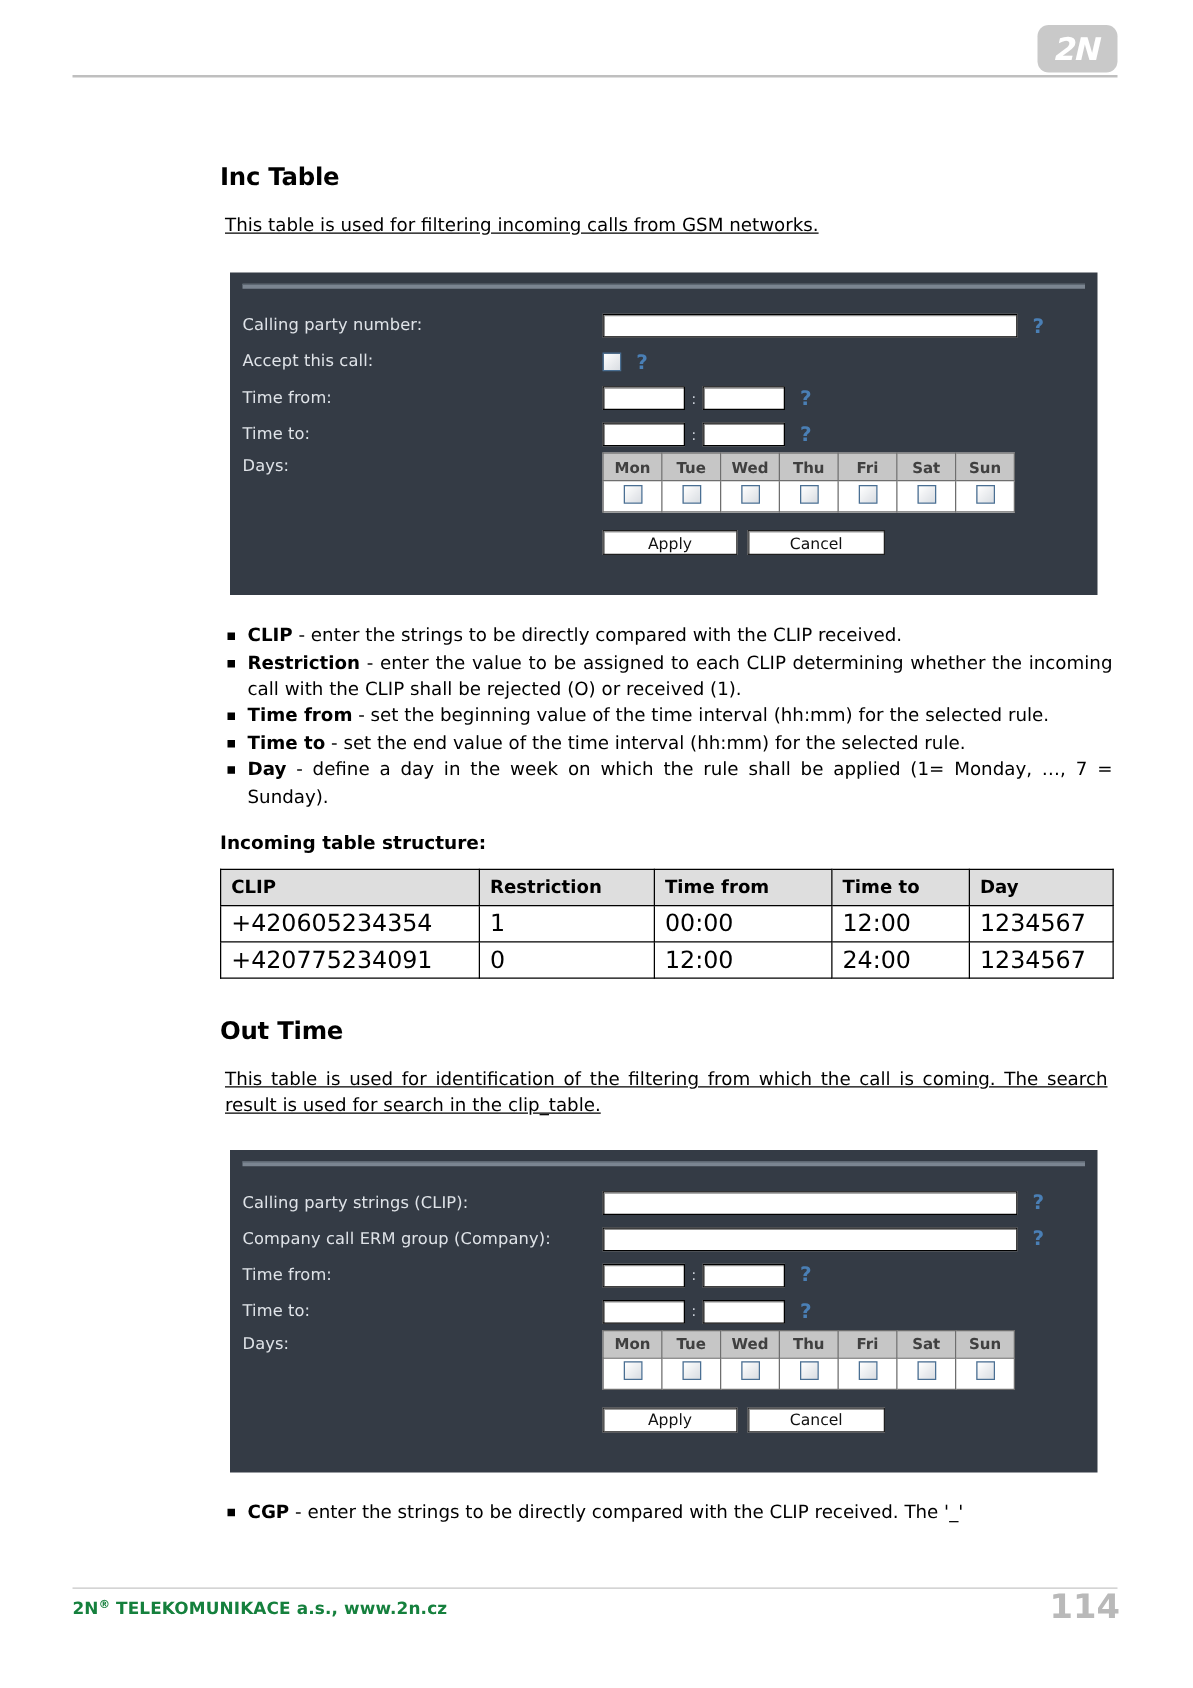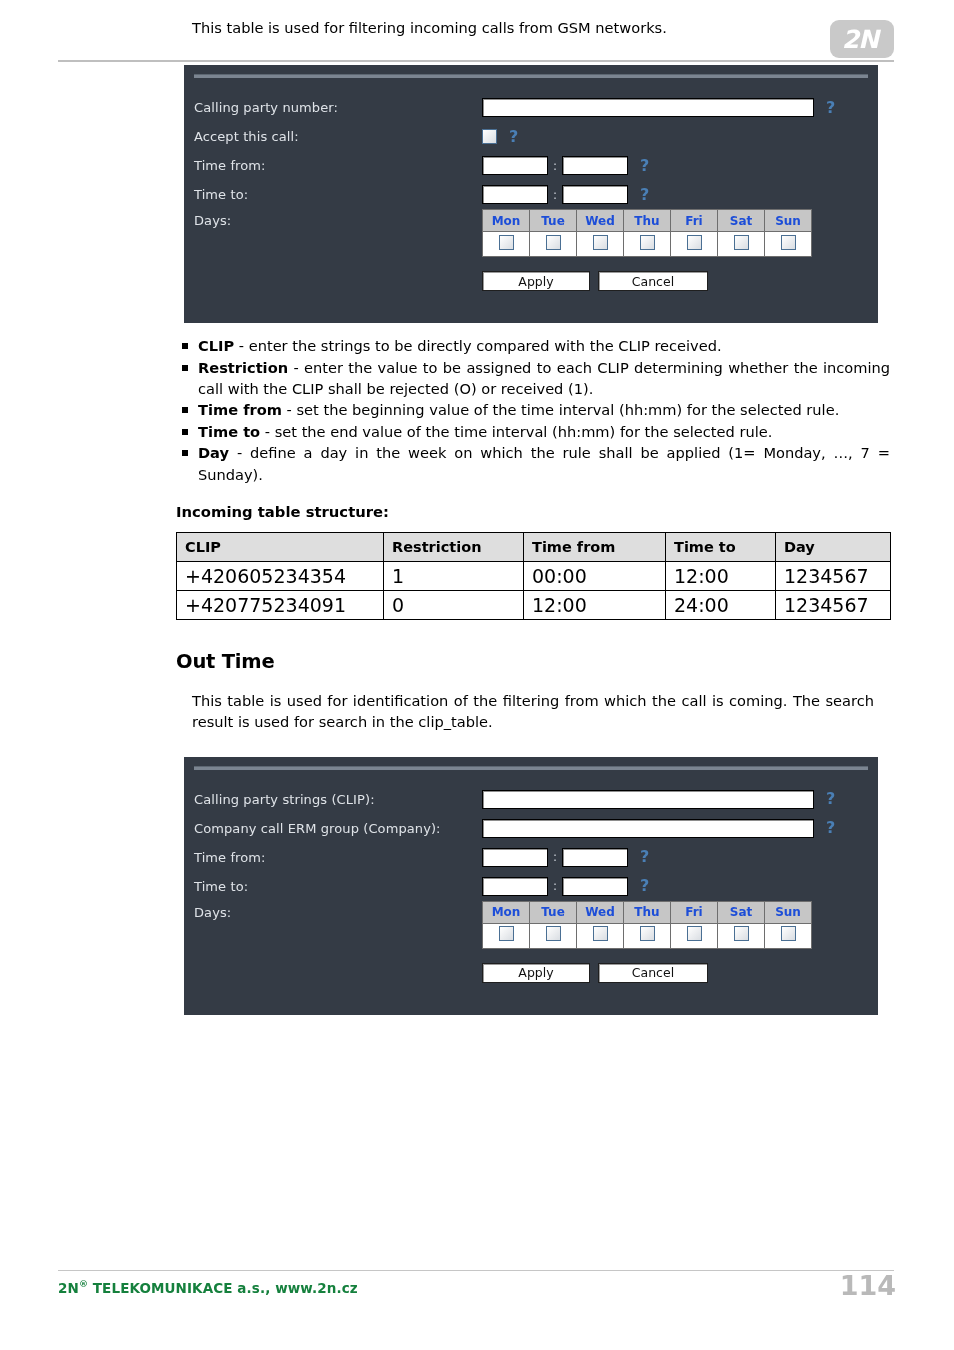--- a/index.html
+++ b/index.html
@@ -65,23 +65,24 @@
   h2.section-title {
     font-size: 19.5px;
     font-weight: bold;
     margin: 0;
     letter-spacing: -0.2px;
     color: #000;
   }
   p.body-text {
     font-size: 14.6px;
     line-height: 1.45;
-    margin: 16px;
+    margin: 4px;
     color: #000;
     text-align: justify;
+    text-decoration: underline;
   }
 
   
   .panel {
     background: #343b45;
     position: relative;
     box-sizing: border-box;
     padding: 0;
   }
   .panel-rule {
@@ -146,21 +147,21 @@
     border-collapse: collapse;
     border: 1px solid #1a1a1a;
     background: #fff;
   }
   .days-table th {
     background: #c6c6c6;
     border: 1px solid #6e6e6e;
     font-size: 12px;
     font-weight: bold;
     font-family: "DejaVu Sans", sans-serif;
-    color: #1d4ed8;
+    color: #404040;
     width: 46px;
     height: 21px;
     text-align: center;
     padding: 0;
   }
   .days-table td {
     border: 1px solid #6e6e6e;
     background: #ffffff;
     height: 24px;
     text-align: center;
@@ -268,20 +269,21 @@
 
 <div class="page-header">
   <div class="logo">
     <span class="logo-text">2N</span>
   </div>
   <div class="header-rule"></div>
 </div>
 
 <div class="content">
 
+  <h2 class="section-title" style="margin-top:130px;">Inc Table</h2>
 
   <p class="body-text" style="margin-top:17px;">This table is used for filtering incoming calls from GSM networks.</p>
 
   <div class="panel" style="margin-top:27px; margin-left:8px; width:694px; height:258px;">
     <div class="panel-rule"></div>
     <div class="panel-body">
 
       <div class="form-row">
         <span class="form-label">Calling party number:</span>
         <input class="txt-input input-wide" type="text" value="" style="">
@@ -337,21 +339,21 @@
       </div>
 
       <div class="btn-row" style="margin-top:14px; padding-left:298px;">
         <div class="btn btn-apply">Apply</div>
         <div class="btn btn-cancel">Cancel</div>
       </div>
 
     </div>
   </div>
 
-  <ul class="bullets" style="margin-top:12px;">
+  <ul class="bullets" style="margin-top:22px;">
     <li>
       <span class="b">CLIP</span><span> - enter the strings to be directly compared with the CLIP received.</span>
     </li>
     <li>
       <span class="b">Restriction</span><span> - enter the value to be assigned to each CLIP determining whether the incoming call with the CLIP shall be rejected (O) or received (1).</span>
     </li>
     <li>
       <span class="b">Time from</span><span> - set the beginning value of the time interval (hh:mm) for the selected rule.</span>
     </li>
     <li>
@@ -460,18 +462,23 @@
       </div>
 
       <div class="btn-row" style="margin-top:14px; padding-left:298px;">
         <div class="btn btn-apply">Apply</div>
         <div class="btn btn-cancel">Cancel</div>
       </div>
 
     </div>
   </div>
 
+  <ul class="bullets" style="margin-top:21px;">
+    <li>
+      <span class="b">CGP</span><span> - enter the strings to be directly compared with the CLIP received. The '_'</span>
+    </li>
+  </ul>
 
 </div>
 
 <div class="footer-rule"></div>
 <div class="footer-text"><span>2N</span><sup>®</sup><span> TELEKOMUNIKACE a.s., www.2n.cz</span></div>
 <div class="page-num">114</div>
 
 </body></html>

